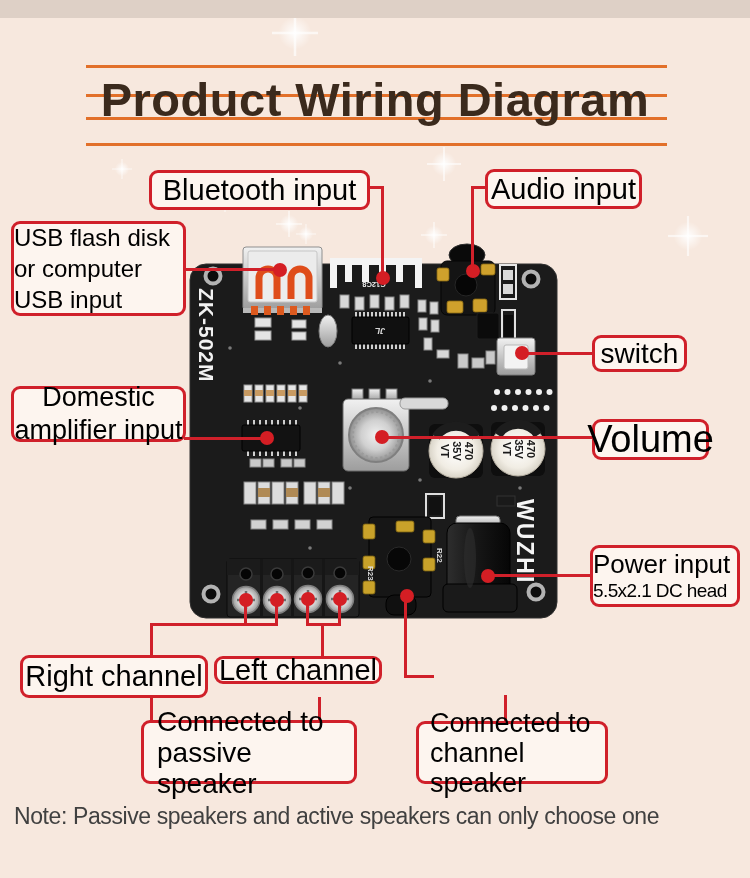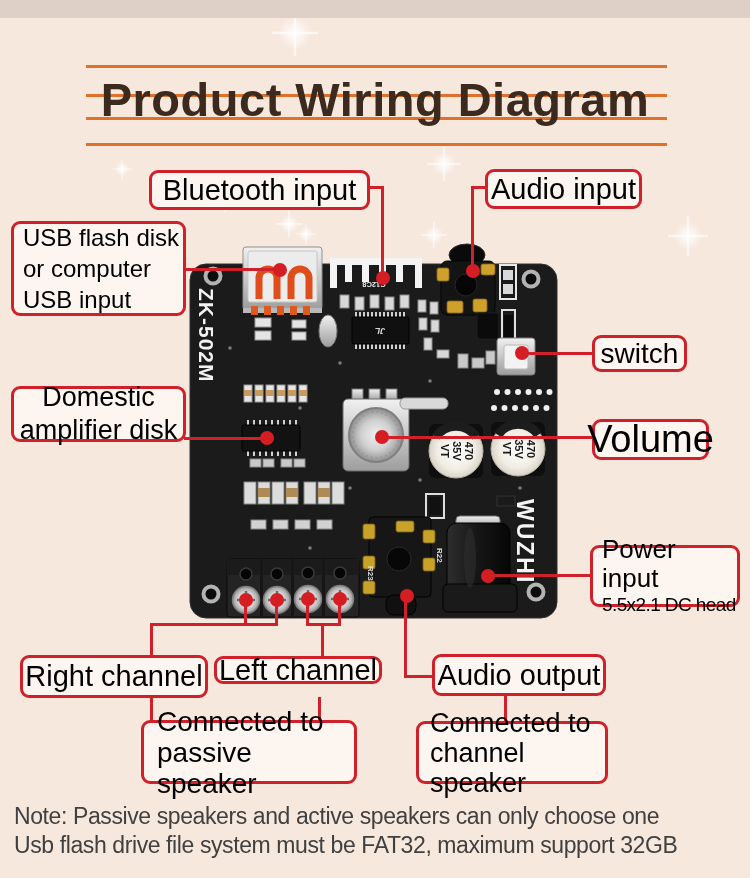--- a/index.html
+++ b/index.html
@@ -22,21 +22,21 @@
       linear-gradient(0deg, transparent 46%, rgba(255,255,255,.9) 50%, transparent 54%);
   }
   
   .callout{
     position:absolute;box-sizing:border-box;background:#fdf5ef;
     border:3px solid #d0202a;border-radius:9px;color:#000000;
     display:flex;flex-direction:column;justify-content:center;z-index:10;
     line-height:1.12;
   }
   .callout.center{align-items:center;text-align:center;}
-  .callout.left{padding-left:9px;align-items:flex-start;text-align:left;}
+  .callout.left{align-items:flex-start;text-align:left;}
   
   .rline{position:absolute;background:#d0202a;z-index:6;}
   .rdot{position:absolute;width:14px;height:14px;border-radius:50%;background:#d41e24;z-index:7;}
   
   #note{
     position:absolute;left:14px;top:784px;width:730px;z-index:5;
     color:#404040;font-weight:normal;font-size:23px;line-height:29px;letter-spacing:-.4px;
   }
   #board-svg{position:absolute;left:185px;top:220px;z-index:3;}
   #bottom-edge{position:absolute;left:0;top:872px;width:750px;height:6px;background:#e9d6ca;z-index:1;}
@@ -452,21 +452,21 @@
   </div>
 
   <div class="callout left" style="left:11px;top:203px;width:175px;height:95px;font-size:24px;line-height:31px">
     <span>USB flash disk</span>
     <span>or computer</span>
     <span>USB input</span>
   </div>
 
   <div class="callout center" style="left:11px;top:368px;width:175px;height:56px;font-size:27px;line-height:33px">
     <span>Domestic</span>
-    <span>amplifier disk</span>
+    <span>amplifier input</span>
   </div>
 
   <div class="callout center" style="left:592px;top:317px;width:95px;height:37px;font-size:28px">
     <span>switch</span>
   </div>
 
   <div class="callout center" style="left:592px;top:401px;width:117px;height:41px;font-size:38px">
     <span>Volume</span>
   </div>
 
@@ -476,33 +476,29 @@
   </div>
 
   <div class="callout center" style="left:20px;top:637px;width:188px;height:43px;font-size:29px">
     <span>Right channel</span>
   </div>
 
   <div class="callout center" style="left:214px;top:638px;width:168px;height:28px;font-size:29px">
     <span>Left channel</span>
   </div>
 
-  <div class="callout center" style="left:432px;top:636px;width:174px;height:42px;font-size:29px">
-    <span>Audio output</span>
-  </div>
 
   <div class="callout left" style="left:141px;top:702px;width:216px;height:64px;font-size:28px;line-height:31px;padding-left:13px">
     <span>Connected to</span>
     <span>passive speaker</span>
   </div>
 
   <div class="callout left" style="left:416px;top:703px;width:192px;height:63px;font-size:27px;line-height:30px;padding-left:11px">
     <span>Connected to</span>
     <span>channel speaker</span>
   </div>
 
   <div id="note">
     <div>Note: Passive speakers and active speakers can only choose one</div>
-    <div>Usb flash drive file system must be FAT32, maximum support 32GB</div>
   </div>
 
   <div id="bottom-edge"></div>
 </div>
 
 </body></html>

